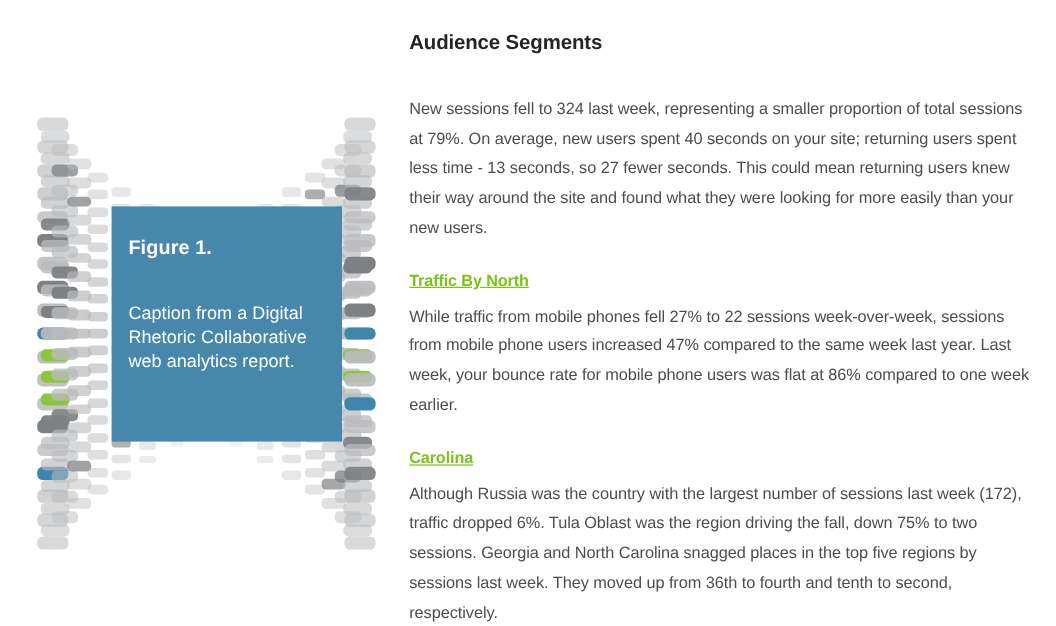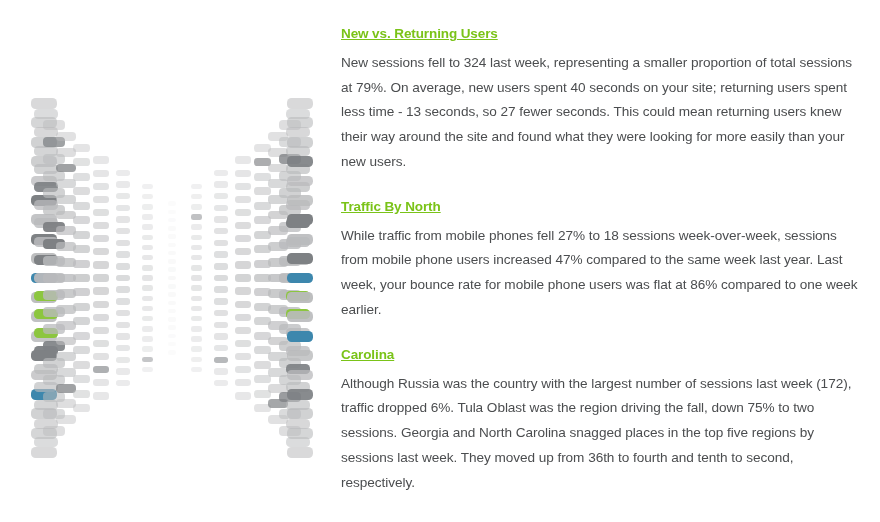--- a/index.html
+++ b/index.html
@@ -442,32 +442,36 @@
         <div class="tile" style="width: 26px; height: 10.8px; left: 287px; top: 311.4px; border-radius: 4.54px; background: rgb(185, 186, 188); opacity: 0.9;"></div>
         <div class="tile" style="width: 26px; height: 10.8px; left: 287px; top: 330.8px; border-radius: 4.54px; background: rgb(61, 135, 173); opacity: 1;"></div>
         <div class="tile" style="width: 26px; height: 10.8px; left: 287px; top: 350.2px; border-radius: 4.54px; background: rgb(185, 186, 188); opacity: 0.8;"></div>
         <div class="tile" style="width: 26px; height: 10.8px; left: 287px; top: 369.6px; border-radius: 4.54px; background: rgb(185, 186, 188); opacity: 0.75;"></div>
         <div class="tile" style="width: 26px; height: 10.8px; left: 287px; top: 389px; border-radius: 4.54px; background: rgb(126, 129, 132); opacity: 0.92;"></div>
         <div class="tile" style="width: 26px; height: 10.8px; left: 287px; top: 408.4px; border-radius: 4.54px; background: rgb(185, 186, 188); opacity: 0.65;"></div>
         <div class="tile" style="width: 26px; height: 10.8px; left: 287px; top: 427.8px; border-radius: 4.54px; background: rgb(185, 186, 188); opacity: 0.6;"></div>
         <div class="tile" style="width: 26px; height: 10.8px; left: 287px; top: 447.2px; border-radius: 4.54px; background: rgb(185, 186, 188); opacity: 0.55;"></div>
       </div>
 
+    <div id="caption-box">
+      <p id="caption-figno">Figure 1.</p>
+      <p id="caption-text">Caption from a Digital Rhetoric Collaborative web analytics report.</p>
+    </div>
   </div>
 
   <div id="content">
+    <h1 id="page-title">Audience Segments</h1>
 
     <div class="section">
-      <a class="section-link">New vs. Returning Users</a>
       <p class="section-body">New sessions fell to 324 last week, representing a smaller proportion of total sessions at 79%. On average, new users spent 40 seconds on your site; returning users spent less time - 13 seconds, so 27 fewer seconds. This could mean returning users knew their way around the site and found what they were looking for more easily than your new users.</p>
     </div>
 
     <div class="section">
       <a class="section-link">Traffic By North</a>
-      <p class="section-body">While traffic from mobile phones fell 27% to 18 sessions week-over-week, sessions from mobile phone users increased 47% compared to the same week last year. Last week, your bounce rate for mobile phone users was flat at 86% compared to one week earlier.</p>
+      <p class="section-body">While traffic from mobile phones fell 27% to 22 sessions week-over-week, sessions from mobile phone users increased 47% compared to the same week last year. Last week, your bounce rate for mobile phone users was flat at 86% compared to one week earlier.</p>
     </div>
 
     <div class="section">
       <a class="section-link">Carolina</a>
       <p class="section-body">Although Russia was the country with the largest number of sessions last week (172), traffic dropped 6%. Tula Oblast was the region driving the fall, down 75% to two sessions. Georgia and North Carolina snagged places in the top five regions by sessions last week. They moved up from 36th to fourth and tenth to second, respectively.</p>
     </div>
   </div>
 
 </div>
 

